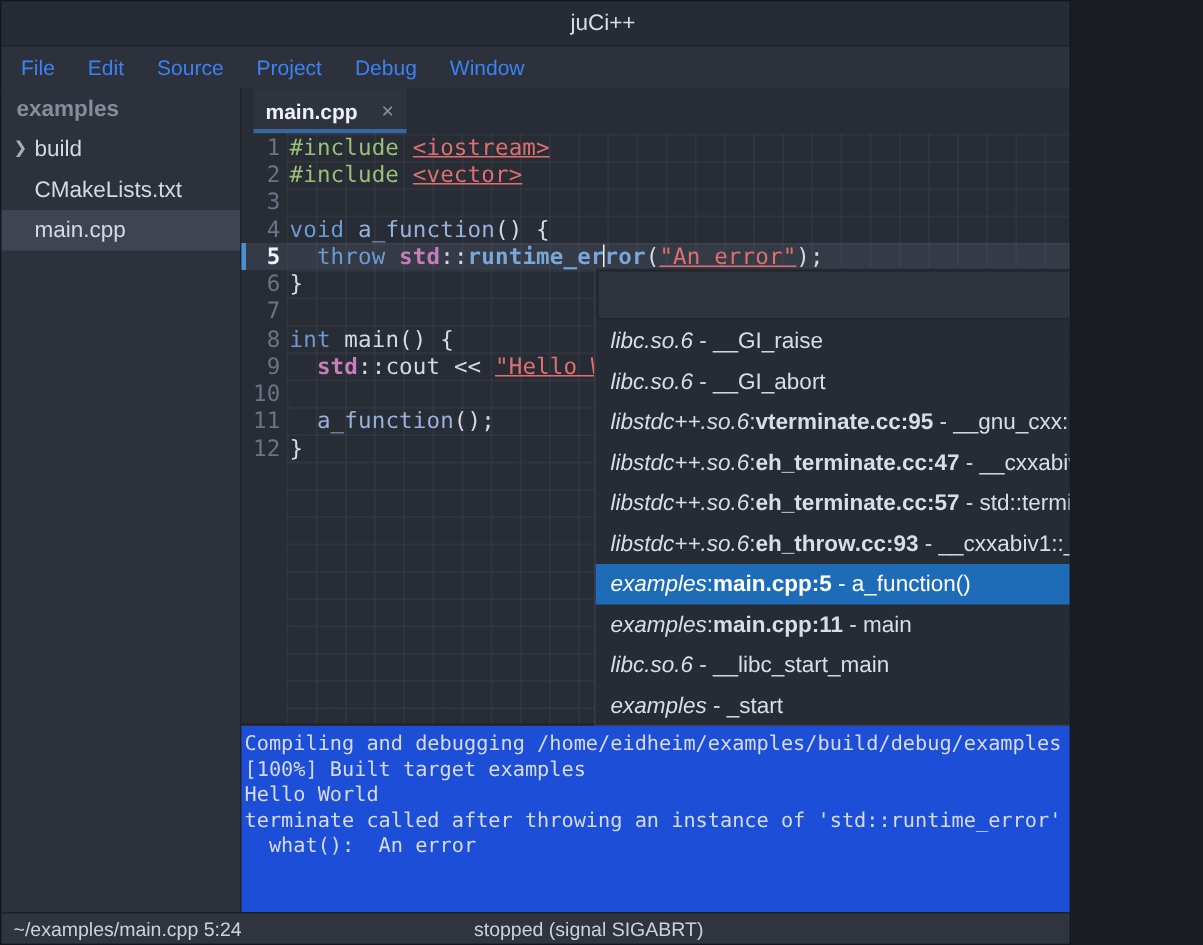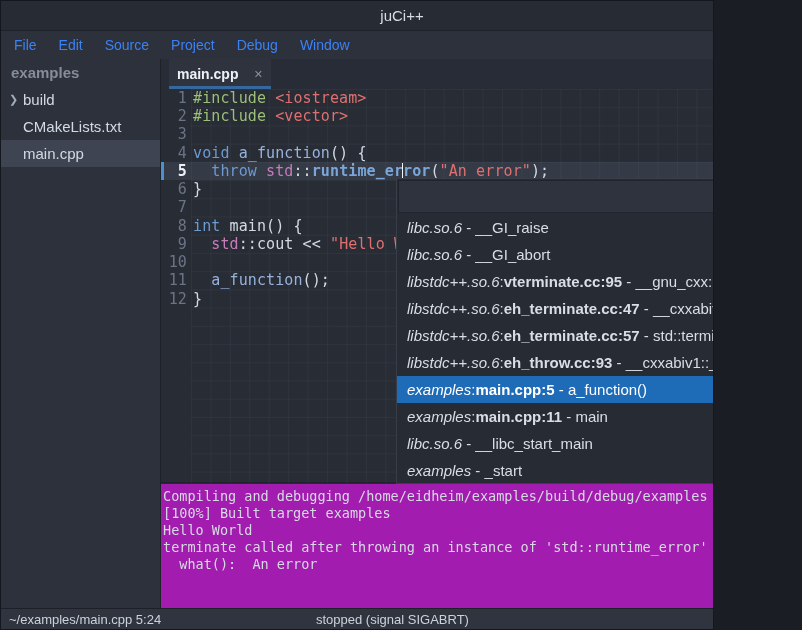--- a/index.html
+++ b/index.html
@@ -43,42 +43,42 @@
   .grid{position:absolute;left:30px;top:0;width:530px;height:394px;
     background-image:linear-gradient(to right,rgba(130,140,160,0.08) 1px,transparent 1px),
       linear-gradient(to bottom,rgba(130,140,160,0.08) 1px,transparent 1px);
     background-size:19.45px 18.23px;}
   .cur-line{position:absolute;left:0;top:72.9px;width:560px;height:18.3px;background:#343a46;}
   .code-line{position:absolute;left:0;width:560px;height:18.23px;line-height:18.23px;white-space:pre;
     font-family:"DejaVu Sans Mono",monospace;font-size:15px;letter-spacing:0.1px;}
   .lnum{position:absolute;left:0;top:0;width:26px;text-align:right;color:#6b7487;}
   .lnum.cur{color:#eef1f6;font-weight:bold;}
   .ctext{position:absolute;left:32px;top:0;}
-  .tok-pre{color:#9cbf7a;} .tok-str{color:#e07070;} .tok-kw{color:#6d9ad1;}
-  .tok-ns{color:#c77dbb;} .tok-type{color:#7aa6d8;font-weight:bold;} .tok-fn{color:#97b2dc;margin-top:25px;}
+  .tok-pre{color:#9cbf7a;} .tok-str{color:#e07070;text-decoration:underline;} .tok-kw{color:#6d9ad1;}
+  .tok-ns{color:#c77dbb;font-weight:bold;} .tok-type{color:#7aa6d8;font-weight:bold;} .tok-fn{color:#97b2dc;margin-top:25px;}
   .tok-pl{color:#d3dae3;}
   .caret{display:inline-block;width:0;height:15px;border-left:1.5px solid #f2f4f8;
     vertical-align:-2px;margin-left:-1px;}
   .rightcol{position:absolute;left:560px;top:0;width:82px;height:394px;background:#23272f;}
   .minimap{position:absolute;left:0;top:0;width:79px;height:68px;background:#215a94;
     font-family:"DejaVu Sans Mono",monospace;font-size:3px;line-height:4.1px;white-space:pre;
     color:rgba(225,238,255,0.85);padding:3px 0 0 4px;overflow:hidden;}
   .line-mark{position:absolute;left:160px;top:161px;width:3px;height:18px;background:#4d8fd4;z-index:5;}
   
   .popup{position:absolute;left:395px;top:177px;width:373px;height:306px;background:#272b34;
     border:1px solid #383d48;border-right:1px dashed #5a6170;z-index:10;}
   .popup-entry{position:absolute;left:1px;top:1px;width:369px;height:33px;background:#2e333d;
     border:1px solid #20242c;}
   .popup-list{position:absolute;left:0;top:35px;width:371px;height:270px;overflow:hidden;}
   .prow{height:27px;line-height:27px;padding:0 10px;font-size:15px;color:#d9dee6;
     white-space:nowrap;overflow:hidden;}
   .prow.selected{background:#1e6bb8;color:#ffffff;}
   .p-lib{font-style:italic;} .p-file{font-weight:bold;}
   
-  .terminal{position:absolute;left:160px;top:483px;width:642px;height:124px;background:#a21caf;
+  .terminal{position:absolute;left:160px;top:483px;width:642px;height:124px;background:#1d4ed8;
     font-family:"DejaVu Sans Mono",monospace;font-size:13.5px;line-height:17px;color:#d6dbe2;
     white-space:pre;padding:4px 0 0 2px;overflow:hidden;}
   
   .statusbar{position:absolute;left:0;top:607px;width:802px;height:23px;background:#2f343e;
     border-top:1px solid #1d2027;font-size:13px;color:#ccd2db;}
   .status-left{position:absolute;left:8px;top:0;line-height:22px;text-align:right;}
   .status-center{position:absolute;left:315px;top:0;line-height:22px;}
 </style>
 </head>
 <body>

